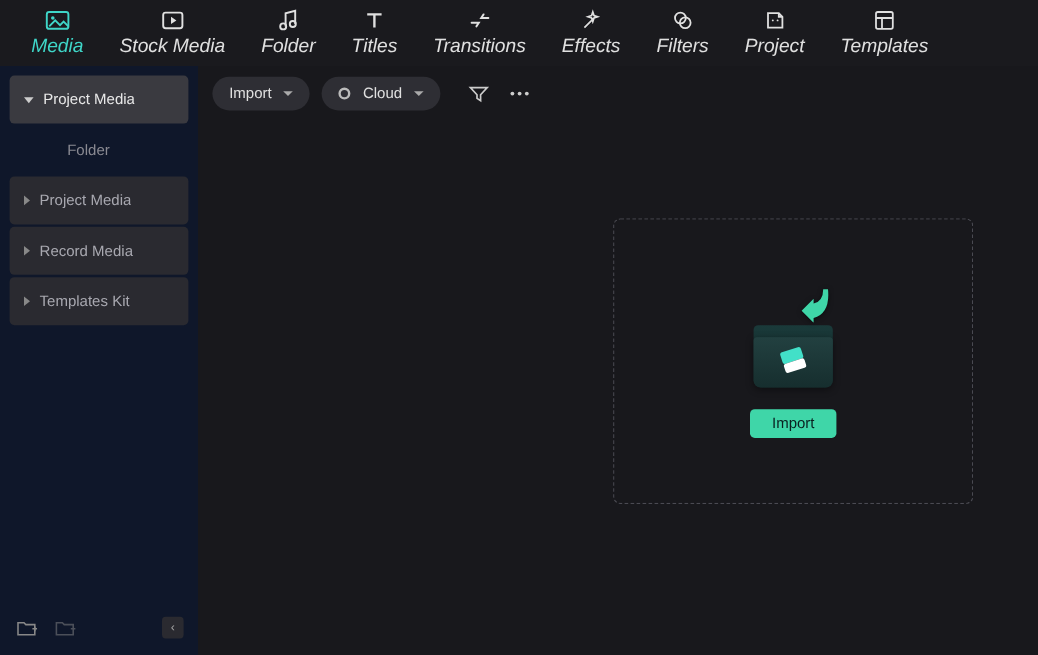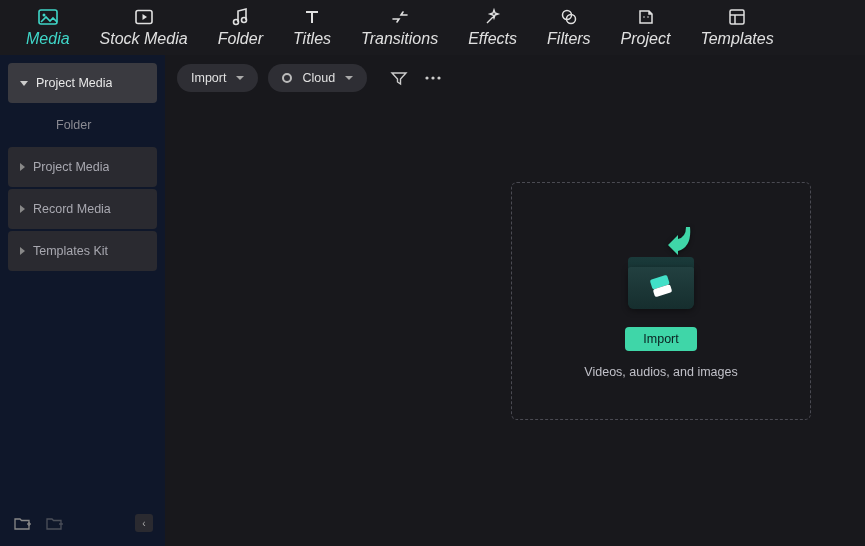--- a/index.html
+++ b/index.html
@@ -210,17 +210,16 @@
       <div class="drop-box">
         <div class="drop-graphic">
           <div class="folder-back"></div>
           <div class="folder-front"></div>
           <div class="folder-logo"></div>
           <div class="dl-arrow"><svg width="28" height="30" viewBox="0 0 28 30" fill="currentColor">
                 <path d="M22 2 Q22 12 14 14 L14 10 L4 20 L14 30 L14 26 Q28 22 26 2 Z"></path>
               </svg></div>
         </div>
         <div class="import-btn"><span>Import</span></div>
-        <div class="drop-hint">Videos, audios, and images</div>
       </div>
     </div>
   </div>
 </div>
 
 </body></html>

